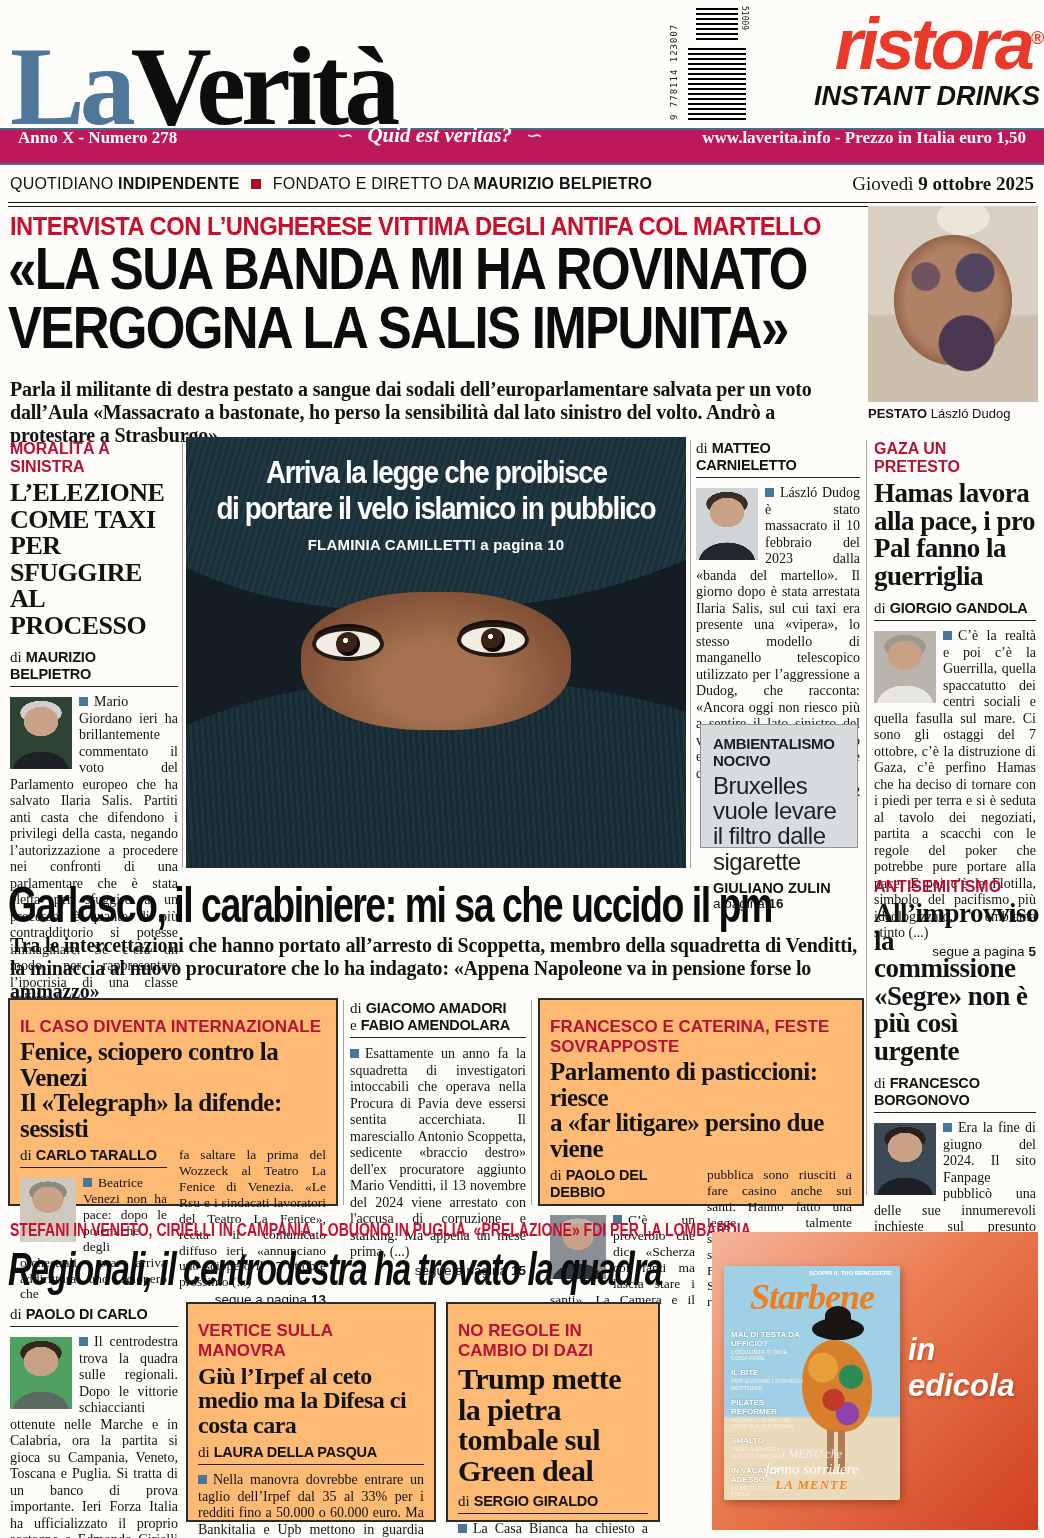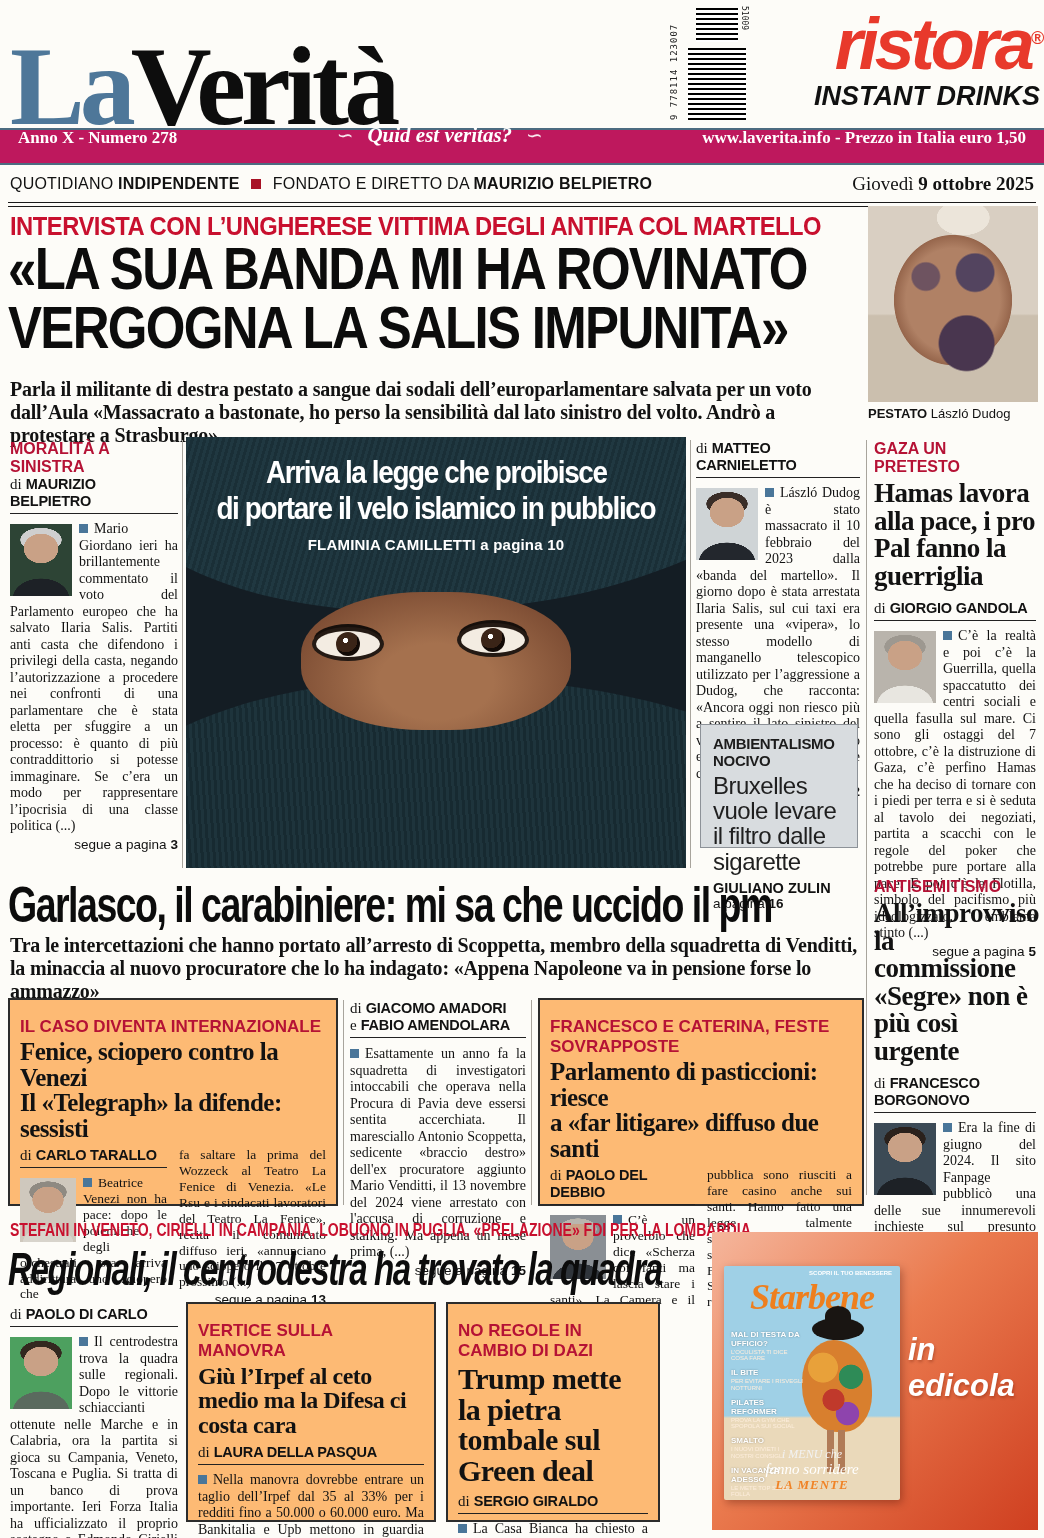--- a/index.html
+++ b/index.html
@@ -175,20 +175,21 @@
     <b>PESTATO</b>
     <span>László Dudog</span>
   </div>
 
   <div class="abs vrule" style="left:182px;top:440px;height:428px;"></div>
   <div class="abs vrule" style="left:690px;top:440px;height:428px;"></div>
   <div class="abs vrule" style="left:866px;top:440px;height:755px;"></div>
 
   <div class="abs" style="left:10px;top:440px;width:168px;">
     <div class="kick" style="font-size:16px;">MORALITÀ A SINISTRA</div>
+    <div class="hl-serif" style="font-size:26px;margin:4px 0 10px;">L’ELEZIONE COME TAXI PER SFUGGIRE AL PROCESSO</div>
     <div class="byline">
       <span class="byp">di</span><b class="byn">MAURIZIO BELPIETRO</b>
     </div>
     <div class="portrait" style="--bg:#2d4435;--hair:#cfcfcf;--suit:#1d2126;"></div>
     <p class="body"><span class="sq"></span><span>Mario Giordano ieri ha brillantemente commentato il voto del Parlamento europeo che ha salvato Ilaria Salis. Partiti anti casta che difendono i privilegi della casta, negando l’autorizzazione a procedere nei confronti di una parlamentare che è stata eletta per sfuggire a un processo: è quanto di più contraddittorio si potesse immaginare. Se c’era un modo per rappresentare l’ipocrisia di una classe politica (...)</span></p>
     <div class="segue"><span>segue a pagina</span><b class="pgn">3</b></div>
   </div>
 
   <div class="abs veil" style="left:186px;top:437px;width:500px;height:431px;">
     <div class="vt"></div>
@@ -281,21 +282,21 @@
       <span class="byp">di</span><b class="byn">GIACOMO AMADORI</b><br>
       <span class="byp">e</span><b class="byn">FABIO AMENDOLARA</b>
     </div>
     <p class="body" style="margin-top:8px;"><span class="sq"></span><span>Esattamente un anno fa la squadretta di investigatori intoccabili che operava nella Procura di Pavia deve essersi sentita accerchiata. Il maresciallo Antonio Scoppetta, sedicente «braccio destro» dell'ex procuratore aggiunto Mario Venditti, il 13 novembre del 2024 viene arrestato con l'accusa di corruzione e stalking. Ma appena un mese prima, (...)</span></p>
     <div class="segue"><span>segue a pagina</span><b class="pgn">15</b></div>
   </div>
 
   <div class="abs artbox" style="left:538px;top:998px;width:326px;height:208px;">
     <div class="kick" style="font-size:17px;">FRANCESCO E CATERINA, FESTE SOVRAPPOSTE</div>
     <div class="hl-serif" style="font-size:25px;margin:2px 0 6px;">
-      <span>Parlamento di pasticcioni: riesce</span><br><span>a «far litigare» diffuso due santi</span>
+      <span>Parlamento di pasticcioni: riesce</span><br><span>a «far litigare» persino due viene</span>
     </div>
     <div class="twocol">
       <div>
         <div class="byline">
           <span class="byp">di</span><b class="byn">PAOLO DEL DEBBIO</b>
         </div>
         <div class="portrait" style="width:56px;height:64px;--bg:#8a8f94;--hair:#b9b6ae;--suit:#30353b;"></div>
         <p class="body" style="font-size:13.5px;"><span class="sq"></span><span>C’è un proverbio che dice «Scherza coi fanti ma lascia stare i santi». La Camera e il Senato della Re-</span></p>
       </div>
       <div>

